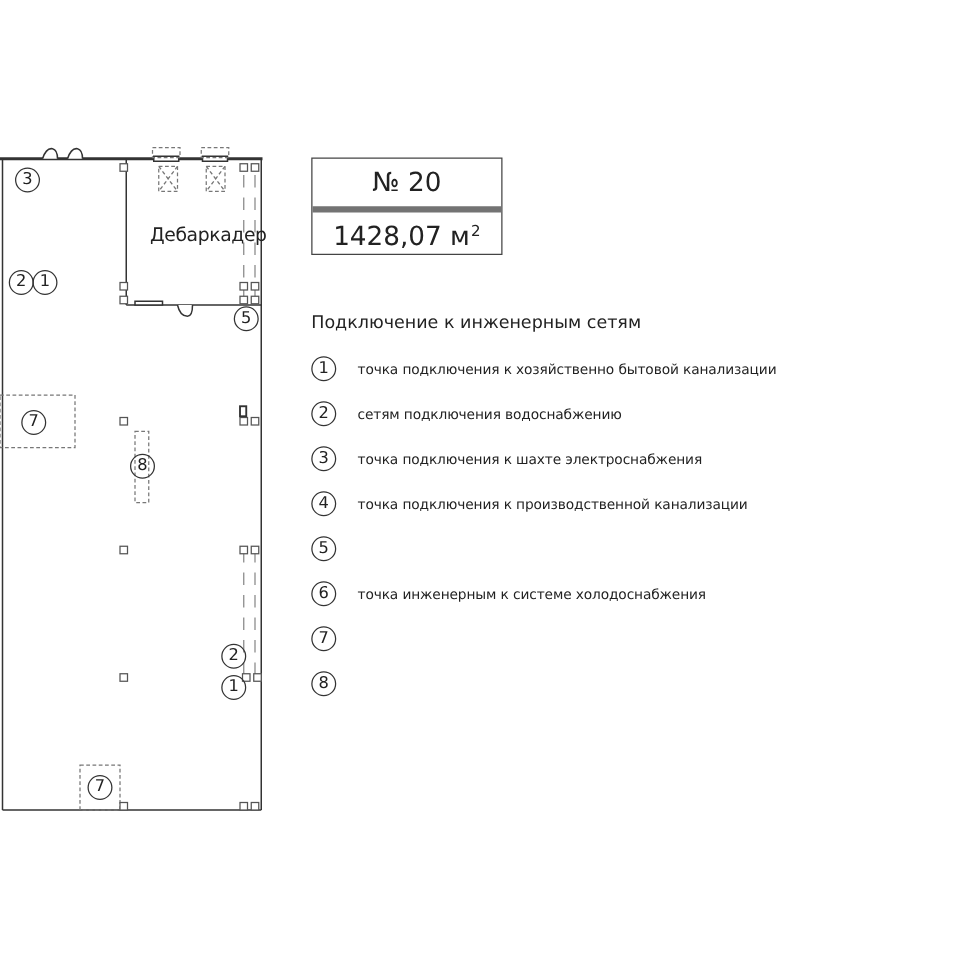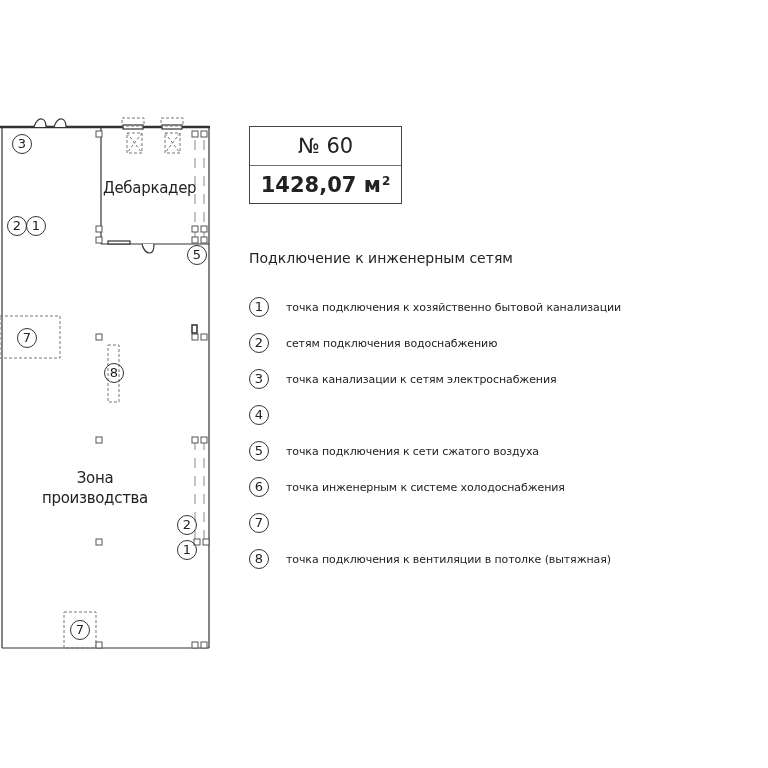--- a/index.html
+++ b/index.html
@@ -4,24 +4,24 @@
 <style>
   html, body { margin:0; padding:0; background:#ffffff; }
   body { width:768px; height:768px; position:relative; overflow:hidden;
          font-family:"DejaVu Sans", "Liberation Sans", sans-serif; color:#222; }
   #plan { position:absolute; left:0; top:0; width:230px; height:768px; }
   .plan-label { position:absolute; font-size:15px; color:#222; text-align:center; line-height:20px; letter-spacing:-0.3px; }
   .marker { position:absolute; width:18px; height:18px; border:1px solid #333; border-radius:50%;
             font-size:13px; line-height:18px; text-align:center; color:#222; background:transparent; box-sizing:content-box; }
   #unit-box { position:absolute; left:249px; top:126px; width:153px; height:78px; border:1px solid #444; box-sizing:border-box; }
   #unit-box .row { height:38px; display:flex; align-items:center; justify-content:center; font-size:21px; color:#222; }
-  #unit-box .row + .row { border-top:1px solid #737373;font-weight:bold; }
+  #unit-box .row + .row { border-top:5px solid #737373; }
   #unit-box sup { font-size:12px; position:relative; top:-4px; margin-left:1px; }
   #legend { position:absolute; left:249px; top:250px; }
-  #legend-title { font-size:14px; color:#222; margin:0 0 23px 0; }
+  #legend-title { font-size:14px; color:#222; margin:0 0 11px 0; }
   .legend-item { display:flex; align-items:center; height:36px; }
   .legend-num { width:18px; height:18px; border:1px solid #333; border-radius:50%; font-size:13px; line-height:18px; text-align:center; margin-right:17px; }
   .legend-text { font-size:11px; color:#222; white-space:nowrap; letter-spacing:-0.1px; }
 </style>
 </head>
 <body>
 
 <div id="plan">
   <svg width="230" height="768" viewBox="0 0 230 768">
     <g fill="none" stroke="#333" stroke-width="1.2">
@@ -86,70 +86,65 @@
       <rect x="201" y="437" width="6" height="6"></rect>
       <rect x="96" y="539" width="6" height="6"></rect>
       <rect x="194" y="539" width="6" height="6"></rect>
       <rect x="203" y="539" width="6" height="6"></rect>
       <rect x="96" y="642" width="6" height="6"></rect>
       <rect x="192" y="642" width="6" height="6"></rect>
       <rect x="201" y="642" width="6" height="6"></rect>
     </g>
   </svg>
 
-  <div class="plan-label" style="left:103px; top:178px;">Дебаркадер</div>
-  <div class="plan-label" style="left:30px; top:468px; width:130px;">
-    <div>Зона</div>
-    <div>производства</div>
-  </div>
+  <div class="plan-label" style="left:120px; top:178px;">Дебаркадер</div>
 
   <div class="marker" style="left:12px; top:134px;">3</div>
   <div class="marker" style="left:7px; top:216px;">2</div>
   <div class="marker" style="left:26px; top:216px;">1</div>
   <div class="marker" style="left:187px; top:245px;">5</div>
   <div class="marker" style="left:17px; top:328px;">7</div>
   <div class="marker" style="left:104px; top:363px;">8</div>
   <div class="marker" style="left:177px; top:515px;">2</div>
   <div class="marker" style="left:177px; top:540px;">1</div>
   <div class="marker" style="left:70px; top:620px;">7</div>
 </div>
 
 <div id="unit-box">
-  <div class="row">№ 60</div>
+  <div class="row">№ 20</div>
   <div class="row">
     <span>1428,07 м</span>
       <sup>2</sup>
   </div>
 </div>
 
 <div id="legend">
   <div id="legend-title">Подключение к инженерным сетям</div>
   <div class="legend-item">
     <span class="legend-num">1</span>
     <span class="legend-text">точка подключения к хозяйственно бытовой канализации</span>
   </div>
   <div class="legend-item">
     <span class="legend-num">2</span>
     <span class="legend-text">сетям подключения водоснабжению</span>
   </div>
   <div class="legend-item">
     <span class="legend-num">3</span>
-    <span class="legend-text">точка канализации к сетям электроснабжения</span>
+    <span class="legend-text">точка подключения к шахте электроснабжения</span>
   </div>
   <div class="legend-item">
     <span class="legend-num">4</span>
+    <span class="legend-text">точка подключения к производственной канализации</span>
   </div>
   <div class="legend-item">
     <span class="legend-num">5</span>
-    <span class="legend-text">точка подключения к сети сжатого воздуха</span>
   </div>
   <div class="legend-item">
     <span class="legend-num">6</span>
     <span class="legend-text">точка инженерным к системе холодоснабжения</span>
   </div>
   <div class="legend-item">
     <span class="legend-num">7</span>
   </div>
   <div class="legend-item">
     <span class="legend-num">8</span>
-    <span class="legend-text">точка подключения к вентиляции в потолке (вытяжная)</span>
   </div>
 </div>
 
 </body></html>

